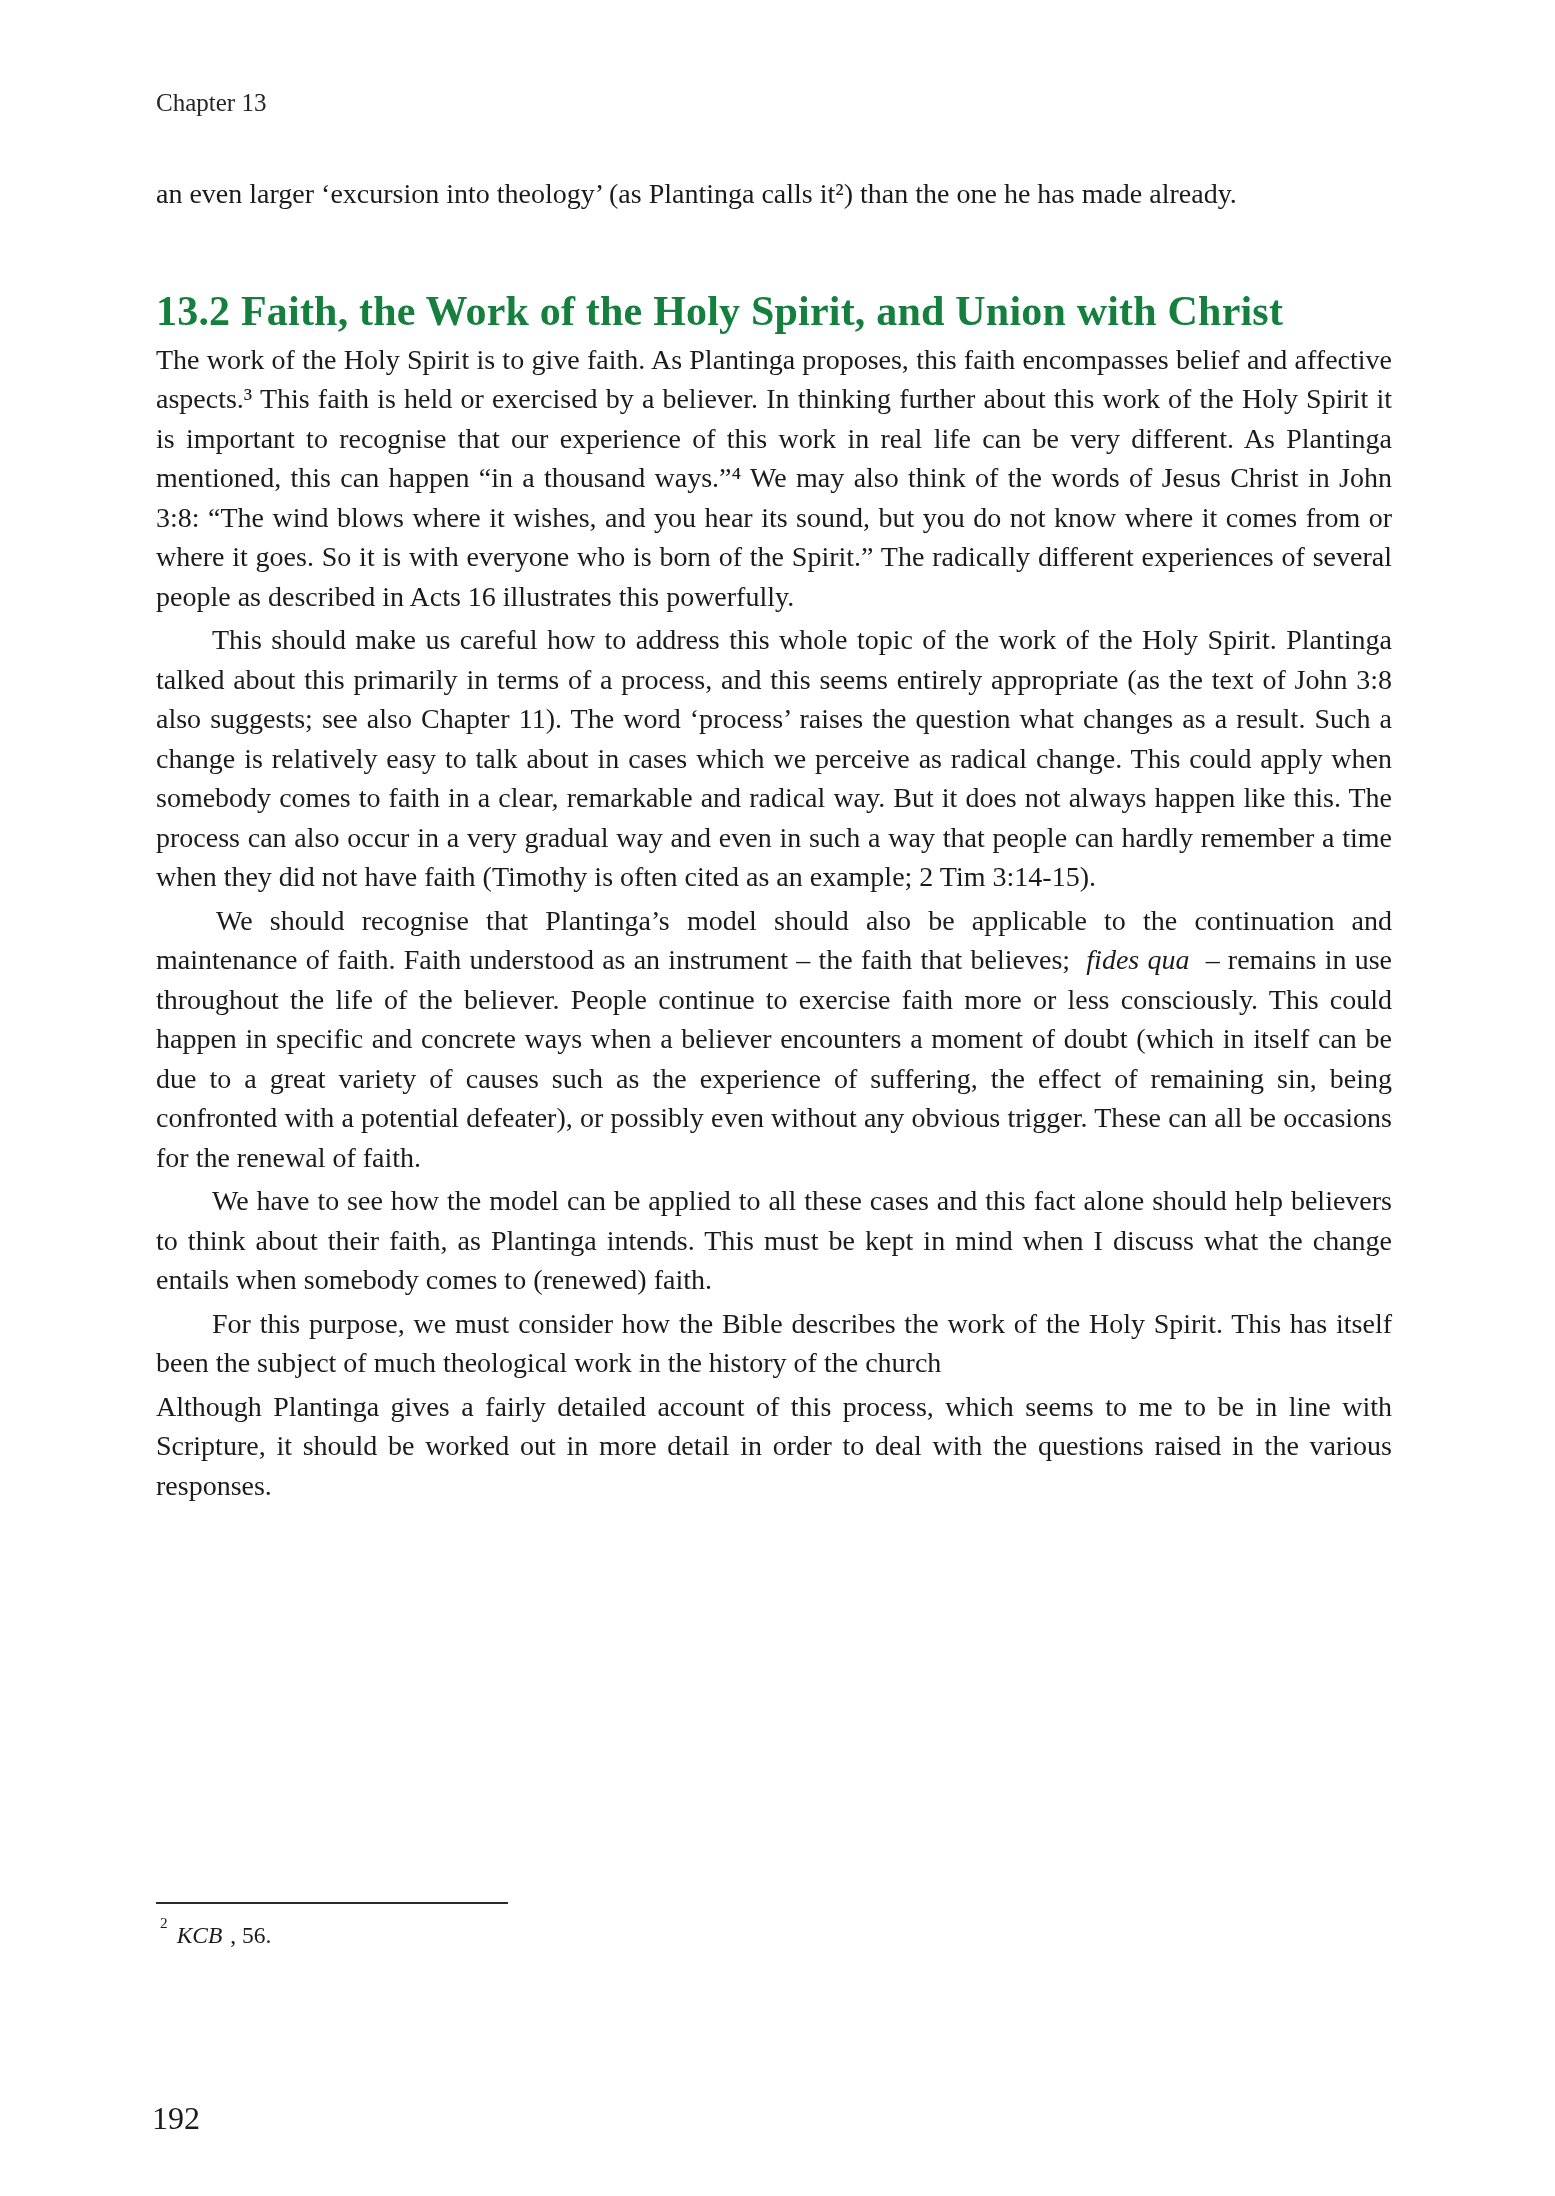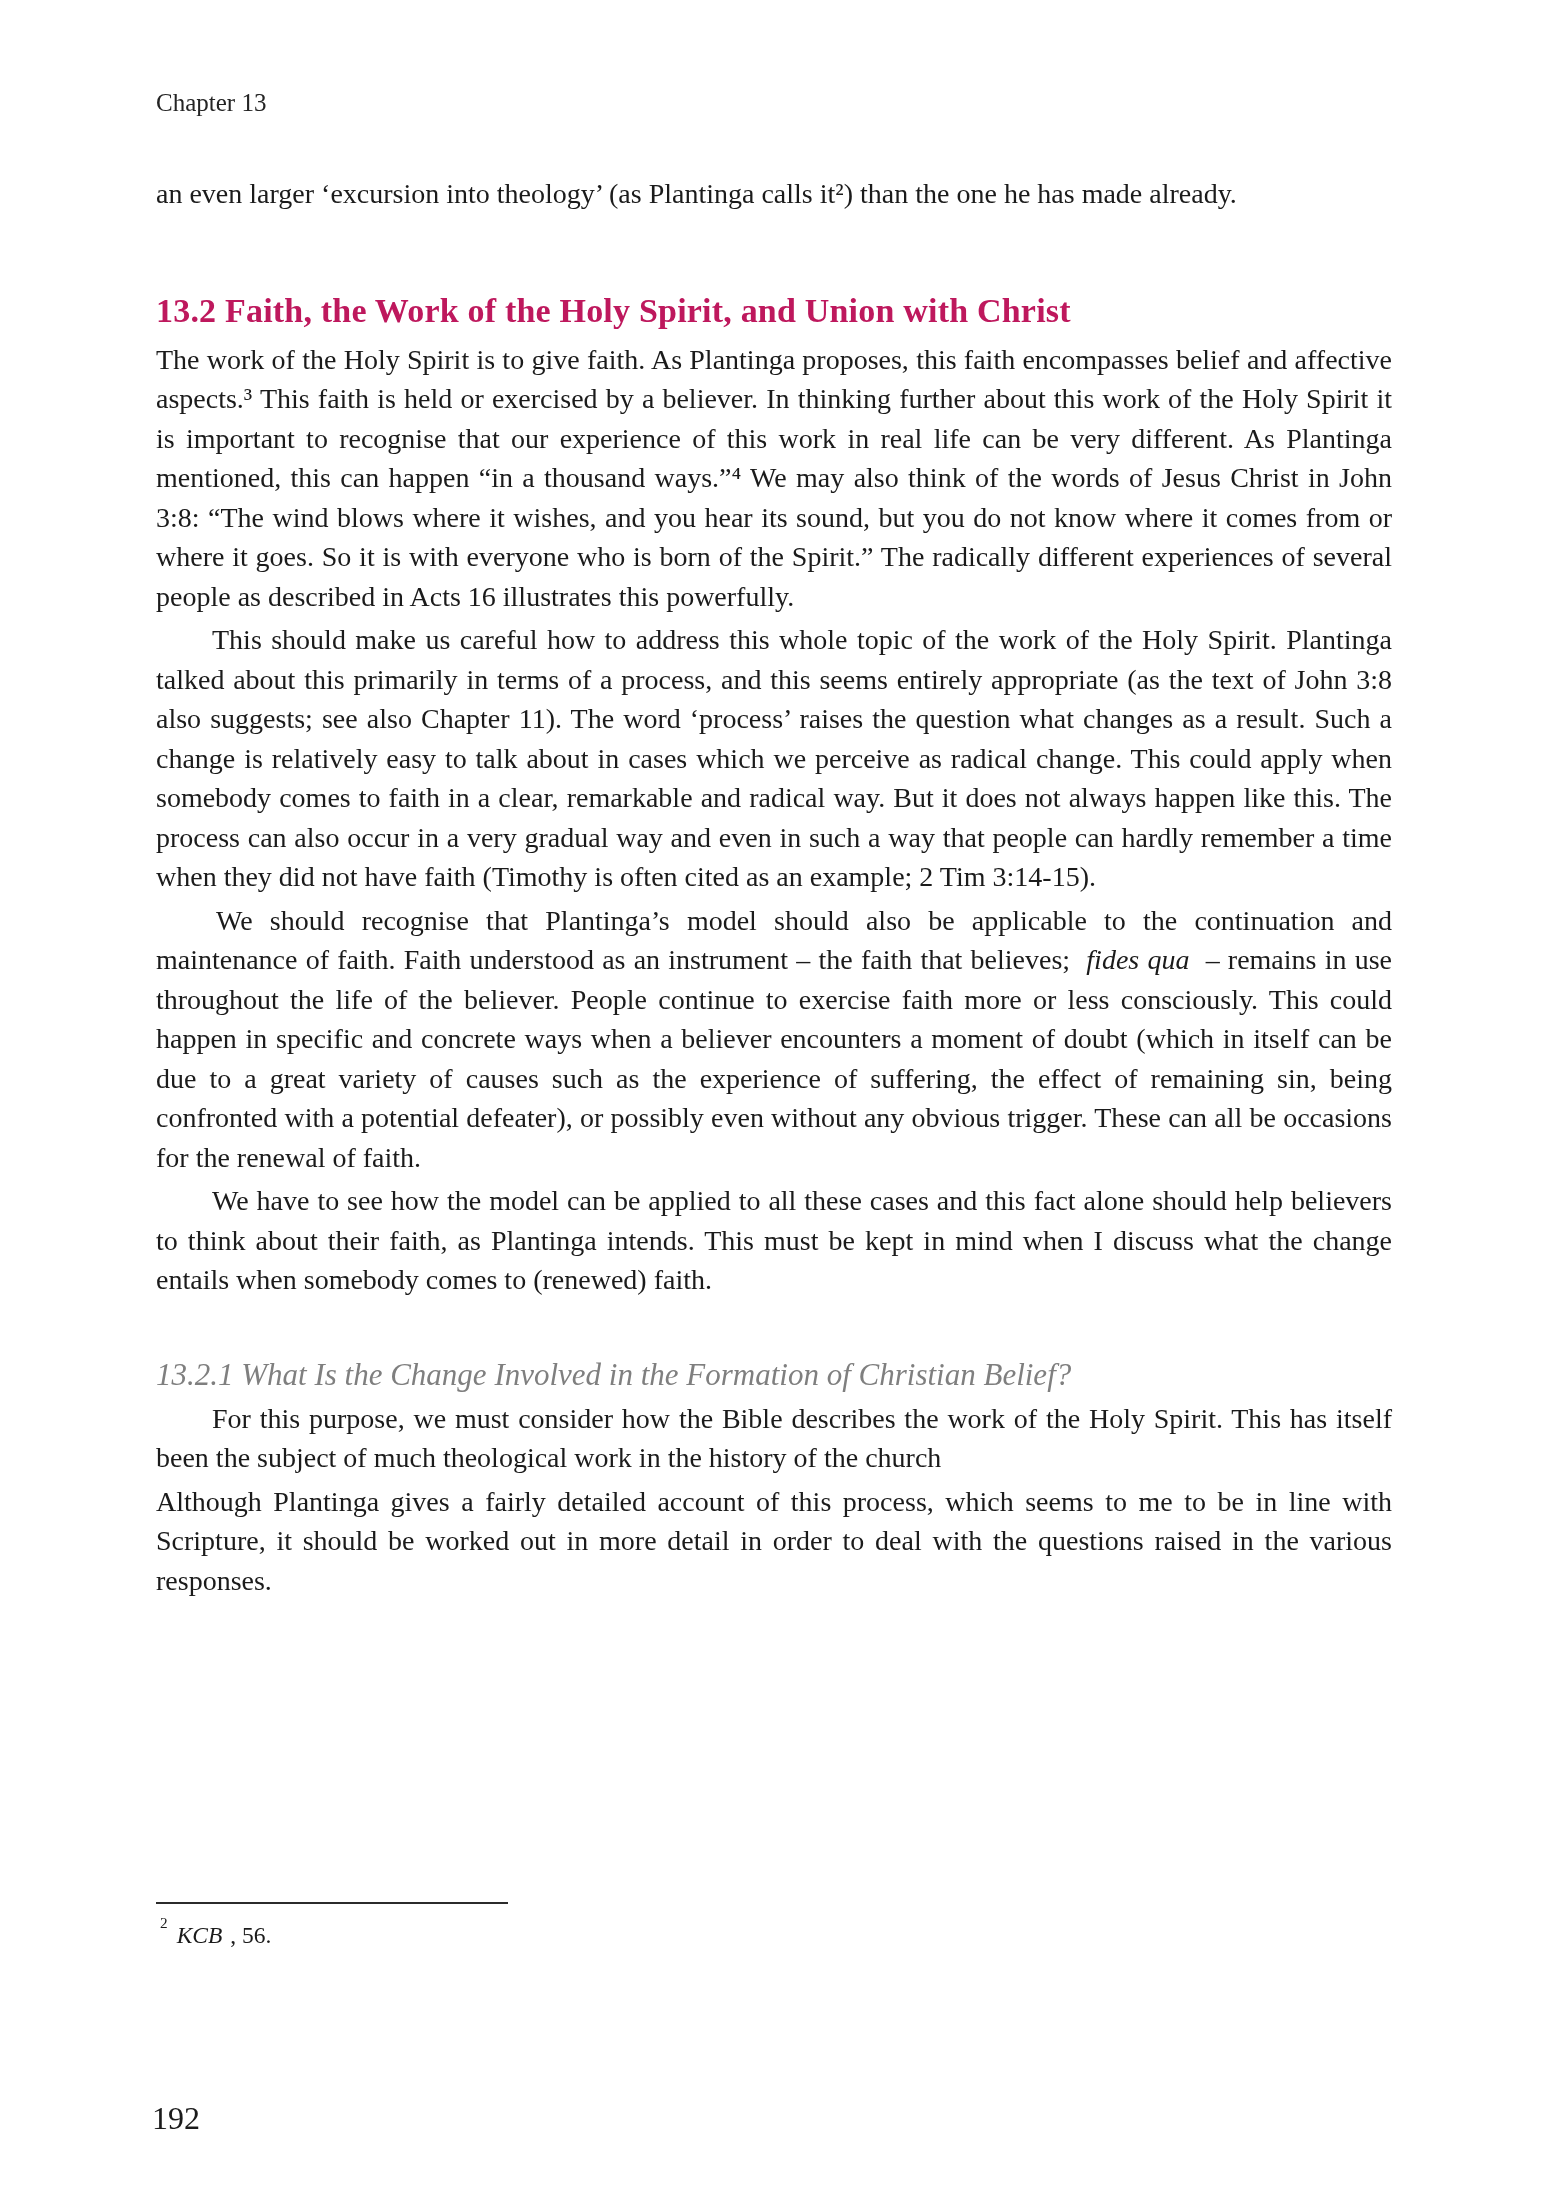--- a/index.html
+++ b/index.html
@@ -28,24 +28,24 @@
     font-size: 28px;
     line-height: 39.5px;
     text-align: justify;
     color: #1b1b1b;
   }
   p.cont { margin-top: 56px; }
   p.indent { text-indent: 56px; }
   h1.section-heading {
     margin-top: 74px;
     margin-bottom: 6px;
-    font-size: 34px;
+    font-size: 42px;
     font-weight: bold;
     line-height: 46px;
-    color: #be185d;
+    color: #15803d;
     letter-spacing: 0.2px;
   }
   h2.subsection-heading {
     margin-top: 56px;
     margin-bottom: 5px;
     font-size: 31px;
     font-weight: normal;
     font-style: italic;
     line-height: 38px;
     color: #7f7f7f;
@@ -93,21 +93,20 @@
   <h1 class="section-heading">13.2 Faith, the Work of the Holy Spirit, and Union with Christ</h1>
 
   <p class="body">The work of the Holy Spirit is to give faith. As Plantinga proposes, this faith encompasses belief and affective aspects.³ This faith is held or exercised by a believer. In thinking further about this work of the Holy Spirit it is important to recognise that our experience of this work in real life can be very different. As Plantinga mentioned, this can happen “in a thousand ways.”⁴ We may also think of the words of Jesus Christ in John 3:8: “The wind blows where it wishes, and you hear its sound, but you do not know where it comes from or where it goes. So it is with everyone who is born of the Spirit.” The radically different experiences of several people as described in Acts 16 illustrates this powerfully.</p>
 
   <p class="body indent">This should make us careful how to address this whole topic of the work of the Holy Spirit. Plantinga talked about this primarily in terms of a process, and this seems entirely appropriate (as the text of John 3:8 also suggests; see also Chapter 11). The word ‘process’ raises the question what changes as a result. Such a change is relatively easy to talk about in cases which we perceive as radical change. This could apply when somebody comes to faith in a clear, remarkable and radical way. But it does not always happen like this. The process can also occur in a very gradual way and even in such a way that people can hardly remember a time when they did not have faith (Timothy is often cited as an example; 2 Tim 3:14-15).</p>
 
   <p class="body indent"><span>We should recognise that Plantinga’s model should also be applicable to the continuation and maintenance of faith. Faith understood as an instrument – the faith that believes; </span><span class="it">fides qua</span><span> – remains in use throughout the life of the believer. People continue to exercise faith more or less consciously. This could happen in specific and concrete ways when a believer encounters a moment of doubt (which in itself can be due to a great variety of causes such as the experience of suffering, the effect of remaining sin, being confronted with a potential defeater), or possibly even without any obvious trigger. These can all be occasions for the renewal of faith.</span></p>
 
   <p class="body indent">We have to see how the model can be applied to all these cases and this fact alone should help believers to think about their faith, as Plantinga intends. This must be kept in mind when I discuss what the change entails when somebody comes to (renewed) faith.</p>
 
-  <h2 class="subsection-heading">13.2.1 What Is the Change Involved in the Formation of Christian Belief?</h2>
 
   <p class="body indent">For this purpose, we must consider how the Bible describes the work of the Holy Spirit. This has itself been the subject of much theological work in the history of the church</p>
 
   <p class="body">Although Plantinga gives a fairly detailed account of this process, which seems to me to be in line with Scripture, it should be worked out in more detail in order to deal with the questions raised in the various responses.</p>
 
 </div>
 
 <div class="footnotes">
   <div class="fn-rule"></div>
 

